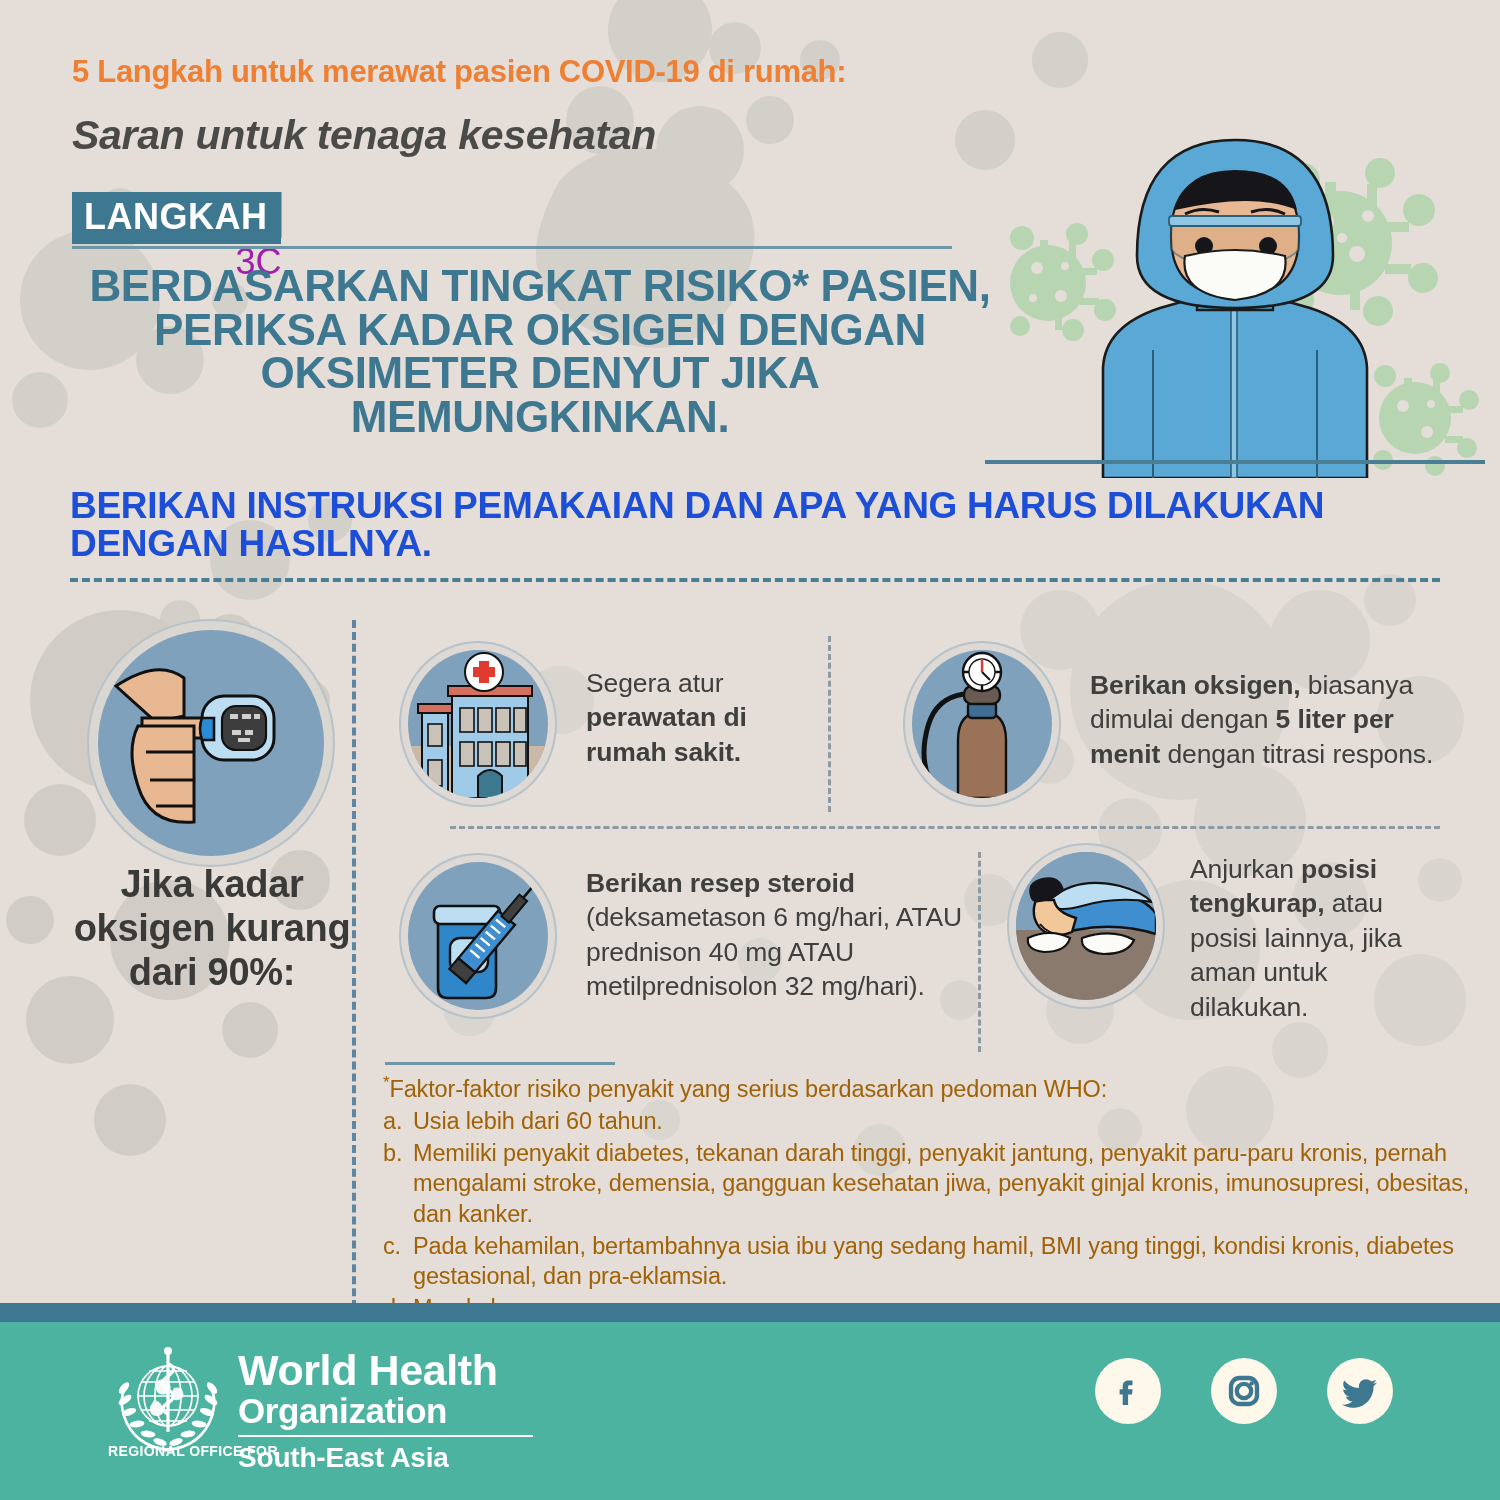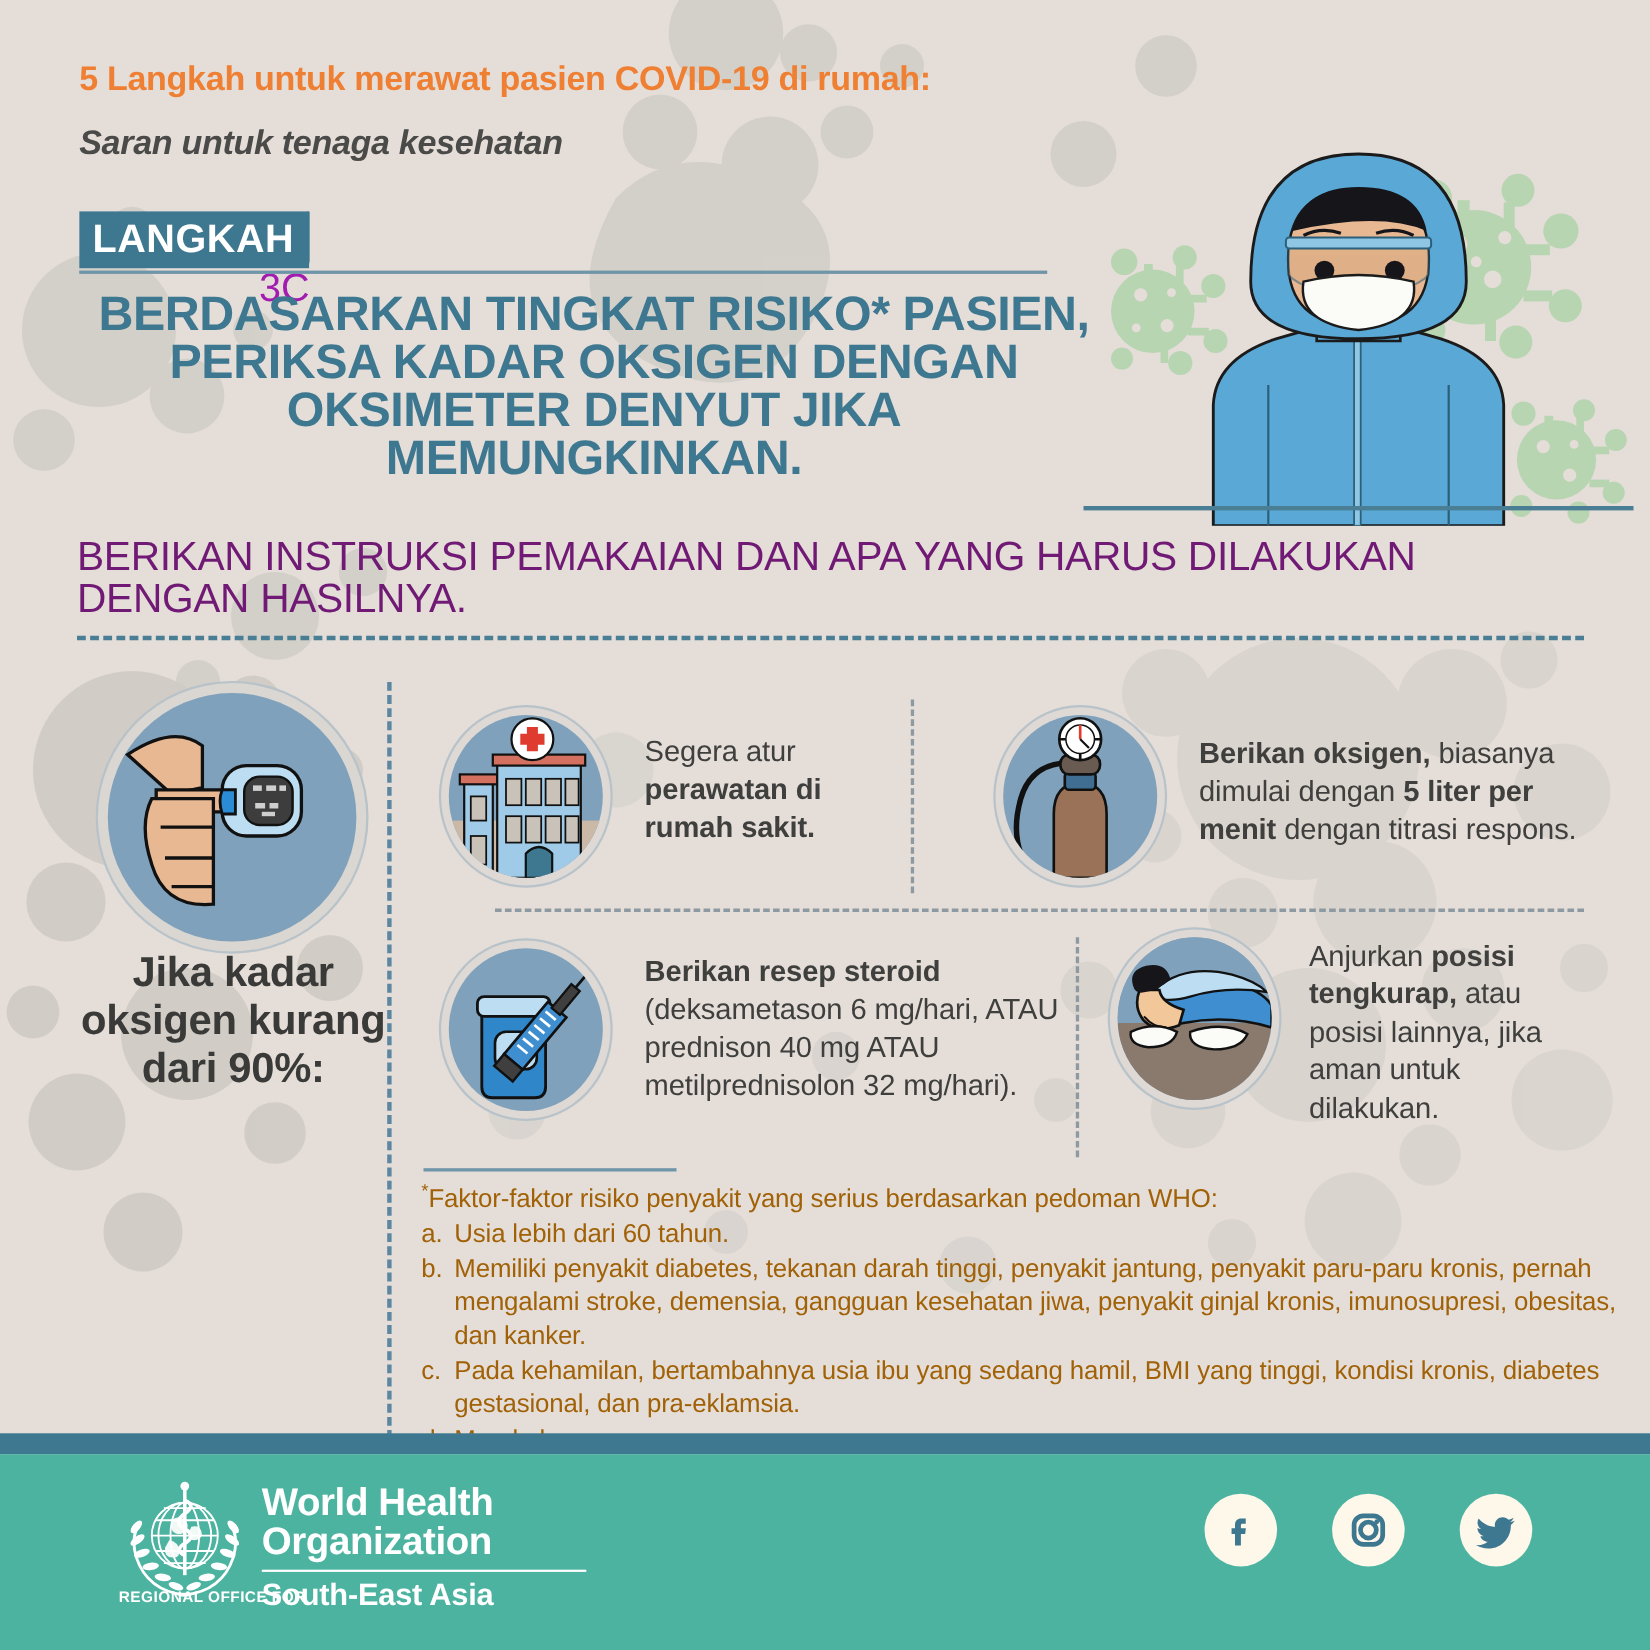--- a/index.html
+++ b/index.html
@@ -18,21 +18,21 @@
   #stage { position:absolute; inset:0; z-index:2; }
 
   
   .kicker {
     position:absolute; left:72px; top:54px;
     font-size:31px; font-weight:bold; color:#ef8033;
     letter-spacing:-0.3px;
   }
   .subkicker {
     position:absolute; left:72px; top:112px;
-    font-size:31px; font-weight:bold; font-style:italic; color:#4a4a48;
+    font-size:41px; font-weight:bold; font-style:italic; color:#4a4a48;
     letter-spacing:-0.3px;
   }
 
   .step-row { position:absolute; left:72px; top:192px; display:flex; align-items:flex-end;flex-direction:column; }
   .step-badge {
     background:#3e7890; color:#fff; font-size:36px; font-weight:bold;
     letter-spacing:0.5px; padding:4px 14px 6px 12px;
     clip-path: polygon(0 0, 100% 0, 100% 100%, 0% 100%);
     position:relative;
   }
@@ -50,22 +50,22 @@
     background:#6f95a8;
   }
 
   .head-blue {
     position:absolute; left:70px; top:264px; width:940px;
     font-size:44px; font-weight:bold; line-height:0.99;
     color:#3e7890; letter-spacing:-0.4px;text-align:center;
   }
   .head-teal {
     position:absolute; left:70px; top:487px; width:1270px;
-    font-size:37px; font-weight:normal; line-height:1.02;
-    color:#701a75; letter-spacing:-0.3px;
+    font-size:37px; font-weight:bold; line-height:1.02;
+    color:#1d4ed8; letter-spacing:-0.3px;
   }
   .dash-h {
     position:absolute; left:70px; top:578px; width:1370px; height:0;
     border-top:4px dashed #4a7e95;
   }
 
   
   .hero { position:absolute; left:985px; top:118px; width:500px; height:360px; }
   .hero-base { position:absolute; left:985px; top:460px; width:500px; height:4px; background:#4a7e95; }
 
@@ -123,21 +123,21 @@
   .fn li .mk { width:30px; flex:0 0 30px; }
   .fn li .bd { flex:1; }
 
   
   .band-dark { position:absolute; left:0; top:1303px; width:1500px; height:19px; background:#3e7890; }
   .band-green { position:absolute; left:0; top:1322px; width:1500px; height:178px; background:#4cb3a0; }
 
   .who { position:absolute; left:104px; top:1338px; display:flex; align-items:flex-start; }
   .who-emblem { width:128px; height:128px; position:relative; flex:0 0 128px; }
   .who-words { margin-left:6px; margin-top:10px; }
-  .who-words .l1 { color:#fff; font-size:35px; font-weight:bold; line-height:1.04; letter-spacing:-0.4px;}
+  .who-words .l1 { color:#fff; font-size:43px; font-weight:bold; line-height:1.04; letter-spacing:-0.4px;}
   .who-words .l2 { color:#fff; font-size:35px; font-weight:bold; line-height:1.04; letter-spacing:-0.4px;}
   .who-words .hr { width:295px; height:2px; background:#ffffff; margin:6px 0 5px; }
   .who-words .l3 { color:#fff; font-size:28px; font-weight:bold; letter-spacing:-0.2px; }
   .who-regional {
     position:absolute; left:108px; top:1443px;
     color:#fff; font-size:14px; font-weight:bold; letter-spacing:0.4px;
   }
 
   .socials { position:absolute; left:1095px; top:1358px; display:flex; gap:50px; }
   .sbtn { width:66px; height:66px; border-radius:50%; background:#fdf8ea;

